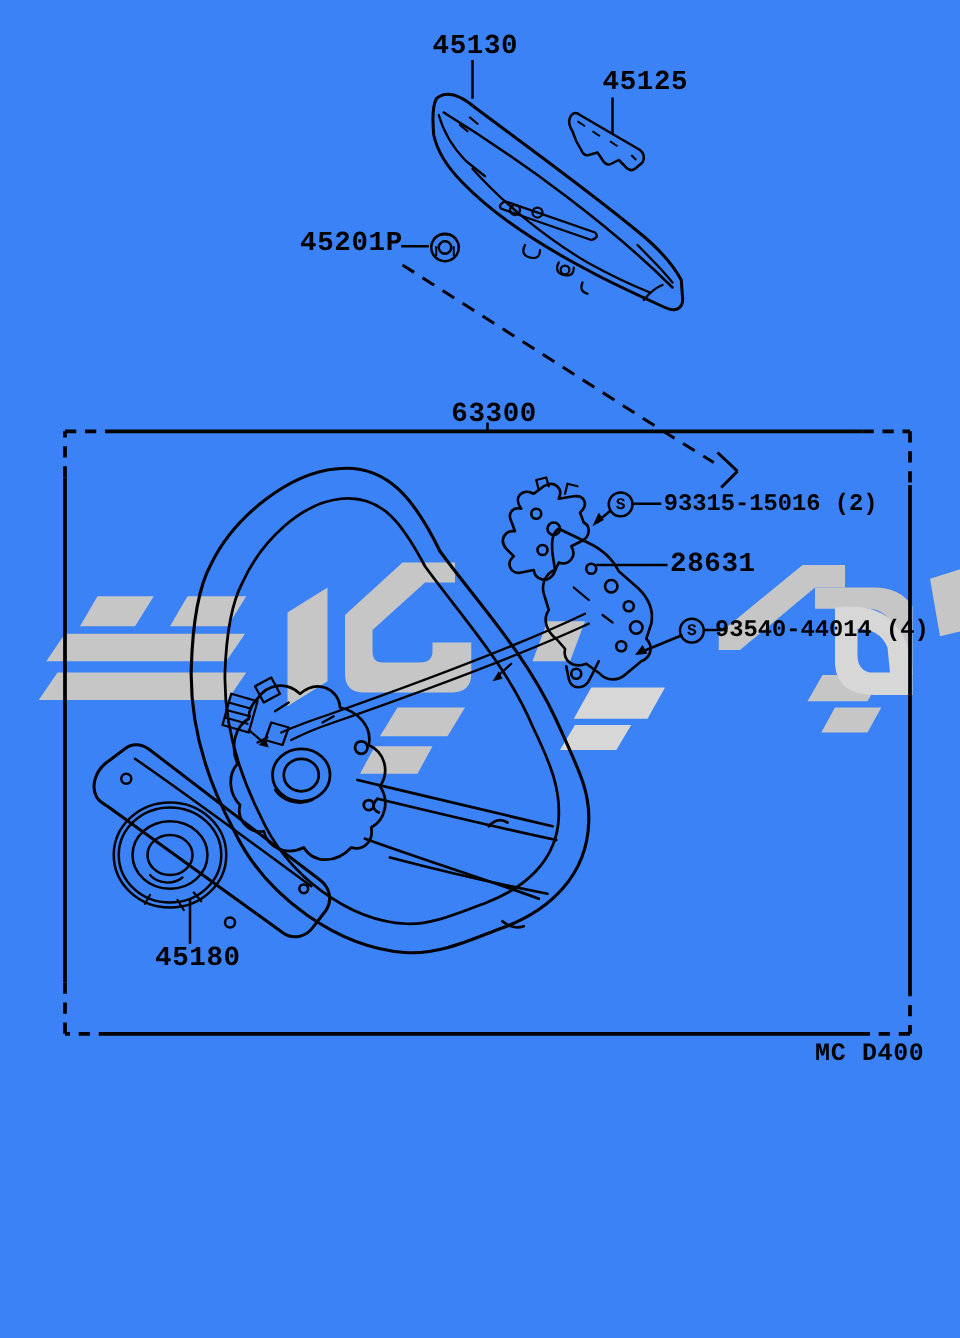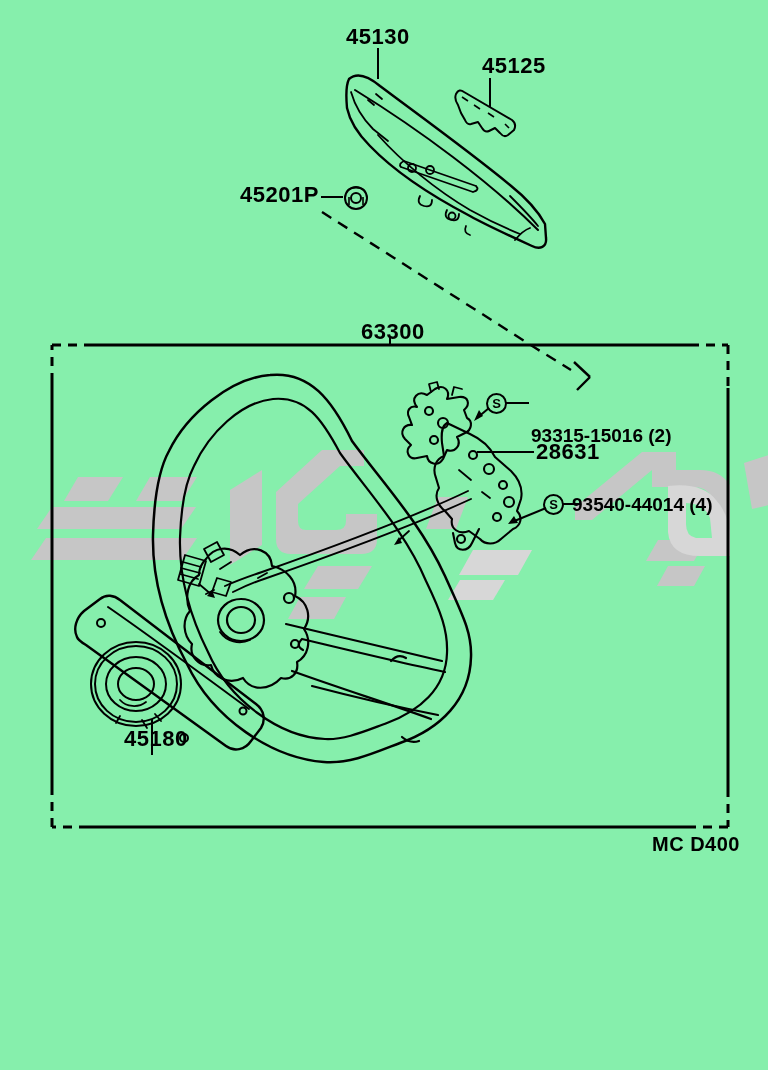--- a/index.html
+++ b/index.html
@@ -1,18 +1,18 @@
 <!DOCTYPE html>
 <html><head>
 <meta charset="utf-8">
 <style>
   html,body{margin:0;padding:0;background:#ffffff;}
   #stage{
-    position:relative;width:768px;height:1070px;background:#86efac;
-    font-family:Liberation Sans, sans-serif;overflow:hidden;
+    position:relative;width:768px;height:1070px;background:#3b82f6;
+    font-family:Liberation Mono, monospace;overflow:hidden;
   }
   #lineart{position:absolute;left:0;top:0;}
   .part-label{
     position:absolute;color:#000;font-weight:bold;font-size:22px;
     line-height:1;letter-spacing:0.5px;white-space:nowrap;
   }
   .screw-label{
     position:absolute;color:#000;font-weight:bold;font-size:19px;
     line-height:1;letter-spacing:0px;white-space:nowrap;
   }
@@ -24,22 +24,22 @@
     position:absolute;width:17px;height:17px;border:2.2px solid #000;
     border-radius:50%;display:flex;align-items:center;justify-content:center;
     font-weight:bold;font-size:13px;color:#000;background:transparent;
   }
   
   .lbl-45130{left:346px;top:26px;}
   .lbl-45125{left:458px;top:55px;margin-left:24px;}
   .lbl-45201P{left:240px;top:184px;width:80px;text-align:left;}
   .lbl-45100{left:361px;top:321px;}
   .lbl-45105{left:536px;top:441px;}
-  .lbl-45180{left:124px;top:728px;}
-  .lbl-93315{left:531px;top:394px;margin-top:32px;}
+  .lbl-45180{left:124px;top:756px;}
+  .lbl-93315{left:531px;top:394px;}
   .lbl-93540{left:572px;top:495px;}
   .lbl-mcd{left:652px;top:834px;}
   .sym-upper{left:486px;top:393px;}
   .sym-lower{left:543px;top:494px;}
 </style>
 </head>
 <body>
 
 <div id="stage">
 

